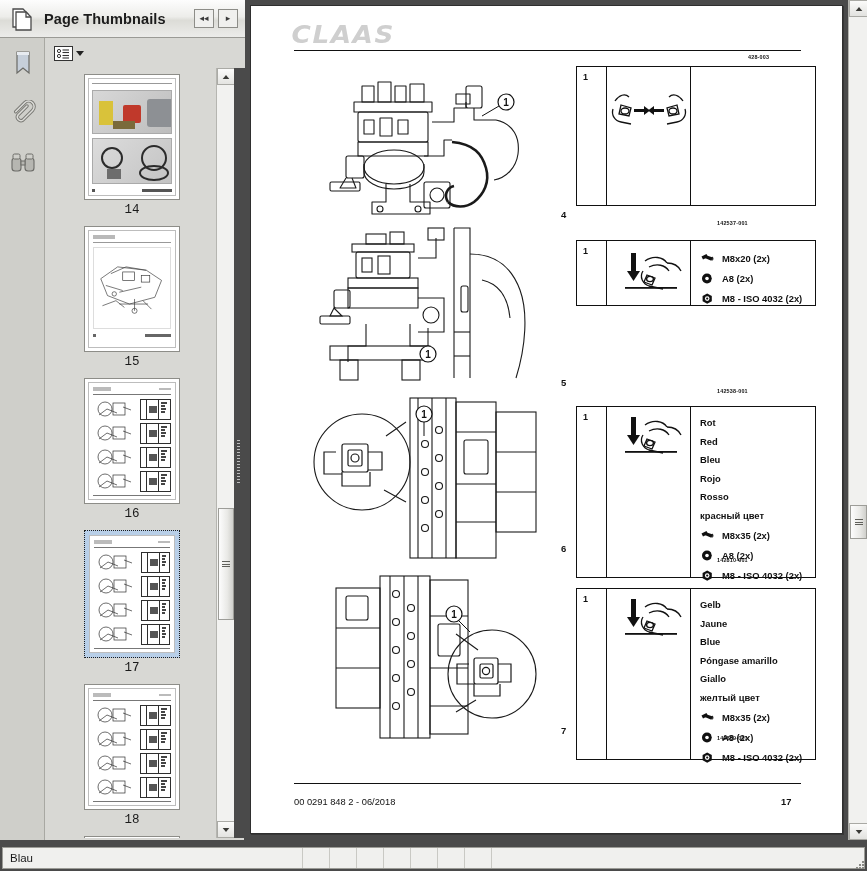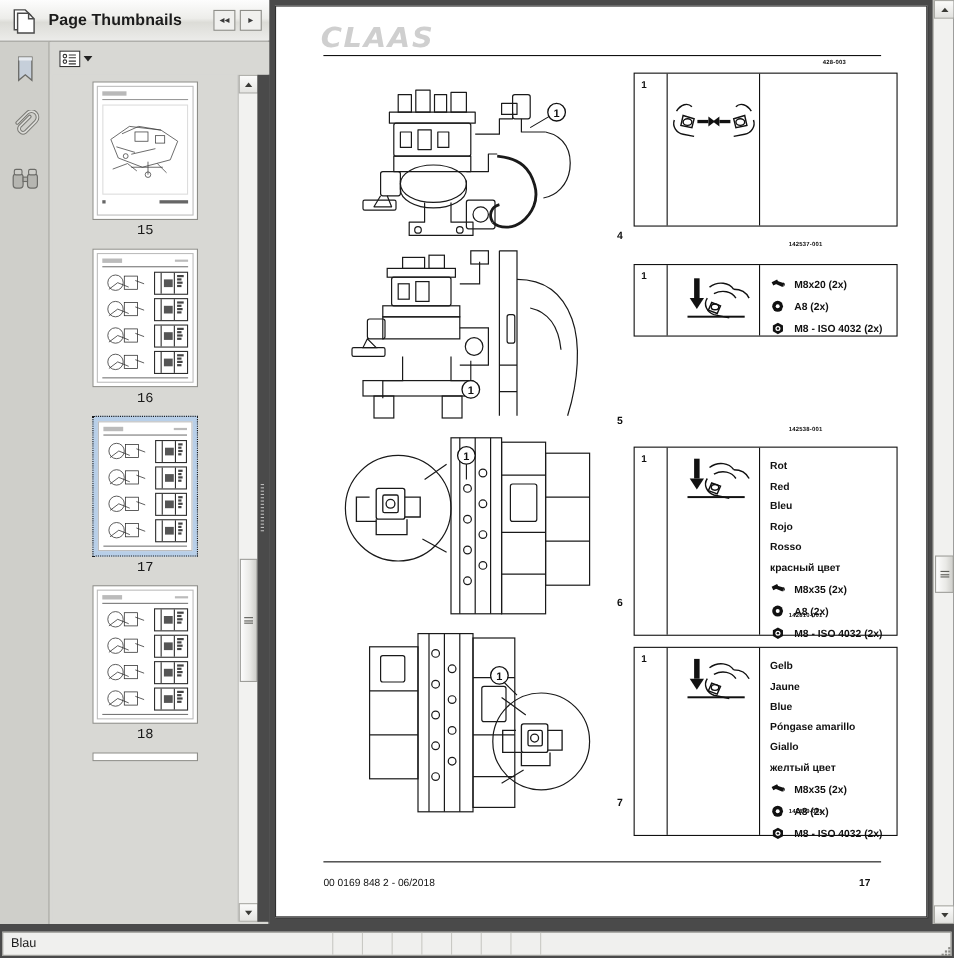--- a/index.html
+++ b/index.html
@@ -232,20 +232,46 @@
             <line x1="6.5" y1="7.5" x2="13" y2="7.5" stroke="#333" stroke-width="1.1"></line>
             <line x1="6.5" y1="10" x2="13" y2="10" stroke="#333" stroke-width="1.1"></line>
           </svg>
         </div>
         <div class="caret-dn"></div>
       </div>
     </div>
 
     <div id="thumb-list">
       <div class="thumb-wrap" id="thumb-wrap">
+          <div class="thumb-item">
+            <div class="thumb-box">
+              <div class="thumb-page">
+                <div style="height:116px;padding:4px 3px;">
+                  <div style="height:4px;border-top:1px solid #999;margin-bottom:3px;"></div>
+                  <div style="height:44px;background:linear-gradient(135deg,#d8d8d8,#bdbdbd);border:1px solid #aaa;position:relative;overflow:hidden;">
+                    <div style="position:absolute;left:6px;top:10px;width:14px;height:24px;background:#d9c23a;"></div>
+                    <div style="position:absolute;left:30px;top:14px;width:18px;height:18px;background:#c0392b;border-radius:2px;"></div>
+                    <div style="position:absolute;left:54px;top:8px;width:26px;height:28px;background:#8d9094;border-radius:3px;"></div>
+                    <div style="position:absolute;left:20px;top:30px;width:22px;height:8px;background:#7a6a3a;"></div>
+                  </div>
+                  <div style="height:46px;margin-top:4px;background:linear-gradient(135deg,#dcdcdc,#c3c3c3);border:1px solid #aaa;position:relative;overflow:hidden;">
+                    <div style="position:absolute;left:8px;top:8px;width:22px;height:22px;border:2px solid #2b2b2b;border-radius:50%;"></div>
+                    <div style="position:absolute;left:48px;top:6px;width:26px;height:26px;border:2px solid #2b2b2b;border-radius:50%;"></div>
+                    <div style="position:absolute;left:46px;top:26px;width:30px;height:16px;border:2px solid #2b2b2b;border-radius:50%;"></div>
+                    <div style="position:absolute;left:14px;top:30px;width:14px;height:10px;background:#6d6d6d;"></div>
+                  </div>
+                  <div style="margin-top:5px;display:flex;justify-content:space-between;">
+                    <div style="width:3px;height:3px;background:#555;"></div>
+                    <div style="width:30px;height:3px;background:#555;"></div>
+                  </div>
+                </div>
+              </div>
+            </div>
+            <div class="thumb-num">14</div>
+          </div>
           <div class="thumb-item">
             <div class="thumb-box">
               <div class="thumb-page">
                 <div style="height:116px;padding:4px 4px;">
                   <div style="width:22px;height:4px;background:#b9b9b9;"></div>
                   <div style="height:1px;background:#999;margin:3px 0 4px;"></div>
                   <div style="height:82px;border:1px solid #ddd;position:relative;overflow:hidden;"><svg width="100%" height="100%" viewBox="0 0 90 82">
                       <g fill="none" stroke="#3a3a3a" stroke-width="0.8">
                         <path d="M8 30 l20 -14 l34 4 l18 12 l-8 20 l-30 8 l-26 -10 z"></path>
                         <path d="M20 24 l18 -8 l24 4 M30 46 l26 -6 M14 38 l20 6"></path>
@@ -966,21 +992,21 @@
               </svg>
               <span>M8 - ISO 4032 (2x)</span>
             </div>
           </div>
       </div>
 
       <div class="step-no" style="left:310px; top:719px;">7</div>
       <div class="fig-ref" style="left:466px; top:729px;">142809-001</div>
 
       <div class="hrule-bot"></div>
-      <div class="footer-left">00 0169 848 2 - 06/2018</div>
+      <div class="footer-left">00 0291 848 2 - 06/2018</div>
       <div class="footer-right">17</div>
     </div>
 
     <div id="doc-scroll">
       <div class="dsb-arrow" style="position:absolute;top:0;left:0;">
         <svg width="8" height="6" viewBox="0 0 8 6">
             <path d="M4 1 L7.3 5 H0.7 Z" fill="#3a3a36"></path>
           </svg>
       </div>
       <div class="sb-thumb" style="top:505px;height:34px;width:17px;">

